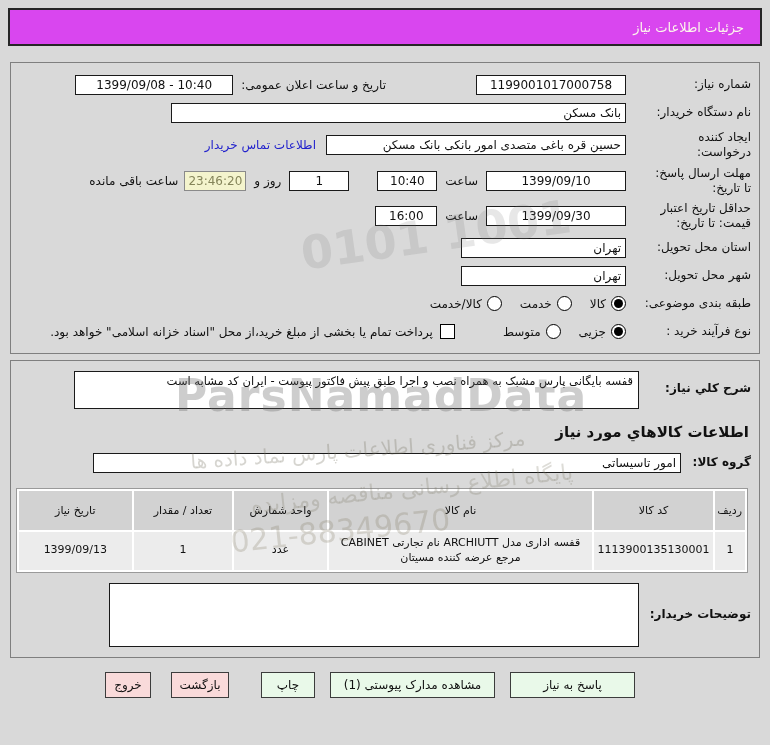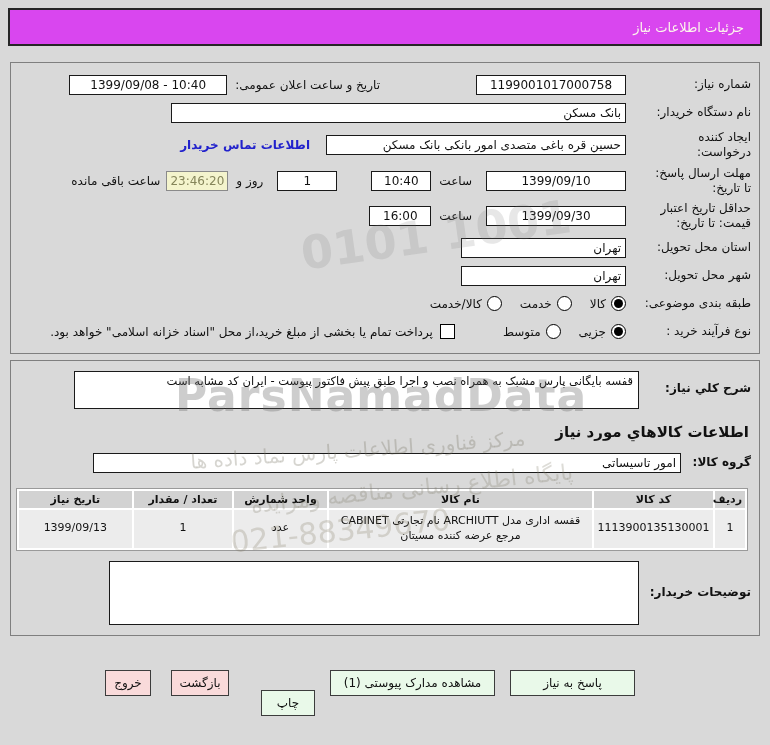--- a/index.html
+++ b/index.html
@@ -21,59 +21,59 @@
 
   
   .panel{border:1px solid #7f7f7f;margin:0 10px;padding:10px 8px;box-sizing:border-box;position:relative;background:transparent;}
   .panel1{margin-top:16px;}
   .panel2{margin-top:6px;}
 
   .row{display:flex;align-items:center;margin-bottom:5px;min-height:23px;}
   .lbl{width:125px;flex-shrink:0;text-align:right;line-height:1.25;white-space:pre-line;font-size:12px;}
   .lbl.bold{font-weight:bold;}
   .inp{background:#fff;border:1px solid #1a1a1a;height:20px;box-sizing:border-box;
-       display:flex;align-items:center;padding:0 4px;font-size:12px;overflow:hidden;margin-left:6px;}
+       display:flex;align-items:center;padding:0 4px;font-size:12px;overflow:hidden;}
   .center{justify-content:center;}
   .ltr{direction:ltr;}
   .small-gap{margin:0 8px;}
-  .link{color:#2222cc;margin-right:10px;cursor:pointer;font-weight:bold;}
+  .link{color:#2222cc;margin-right:10px;cursor:pointer;}
   .countdown{background:#f4f4cd;border:1px solid #8a8a8a;color:#85855a;width:60px;
        height:18px;display:flex;align-items:center;justify-content:center;font-size:12px;}
 
   .radio{width:13px;height:13px;border:1.5px solid #000;border-radius:50%;background:#fff;
        display:inline-block;position:relative;flex-shrink:0;}
   .radio.checked::after{content:"";position:absolute;inset:2px;background:#000;border-radius:50%;}
   .radio-label{margin:0 5px 0 18px;}
   .checkbox{width:13px;height:13px;border:1px solid #000;background:#fff;display:inline-block;flex-shrink:0;}
 
   
   .desc-box{background:#fff;border:1px solid #1a1a1a;width:565px;height:38px;box-sizing:border-box;
        padding:2px 5px;font-size:11.5px;overflow:hidden;}
   .section-title{font-weight:bold;font-size:15px;margin:12px 2px 10px;}
   .group-inp{width:588px;}
 
   table.goods{background:#fff;border:1px solid #9a9a9a;border-spacing:2px;border-collapse:separate;
        width:732px;margin:14px 3px 10px;table-layout:fixed;}
-  table.goods th{background:#d2d2d2;font-weight:bold;font-size:11px;padding:2px 3px;text-align:center;}
+  table.goods th{background:#d2d2d2;font-weight:normal;font-size:11px;padding:13px 3px;text-align:center;}
   table.goods td{background:#ececec;font-size:11px;text-align:center;padding:4px 3px;line-height:1.35;}
   .col-row{width:30px;} .col-code{width:118px;} .col-name{width:262px;}
   .col-unit{width:92px;} .col-qty{width:98px;} .col-date{width:112px;}
 
   .notes-row{display:flex;align-items:center;margin-top:4px;}
   .notes-box{background:#fff;border:1px solid #1a1a1a;width:530px;height:64px;box-sizing:border-box;margin-right:2px;}
 
   
   .actions{display:flex;align-items:center;margin:14px 135px 0 0;}
   .btn{border:1px solid #3c3c3c;height:26px;display:flex;align-items:center;justify-content:center;
        font-size:12px;box-sizing:border-box;padding:0 10px;cursor:pointer;}
   .btn.green{background:#e9f9e9;}
   .btn.pink{background:#f9dada;}
   .btn-respond{width:125px;}
   .btn-docs{width:165px;margin-right:15px;}
-  .btn-print{width:54px;margin-right:15px;margin-top:40px;}
+  .btn-print{width:54px;margin-right:15px;}
   .btn-back{width:58px;margin-right:32px;}
   .btn-exit{width:46px;margin-right:20px;}
 </style>
 </head>
 <body>
 
 <div class="page">
 
   <div class="wm wm-digits">0101 1001</div>
   <div class="wm wm-brand">ParsNamadData</div>

